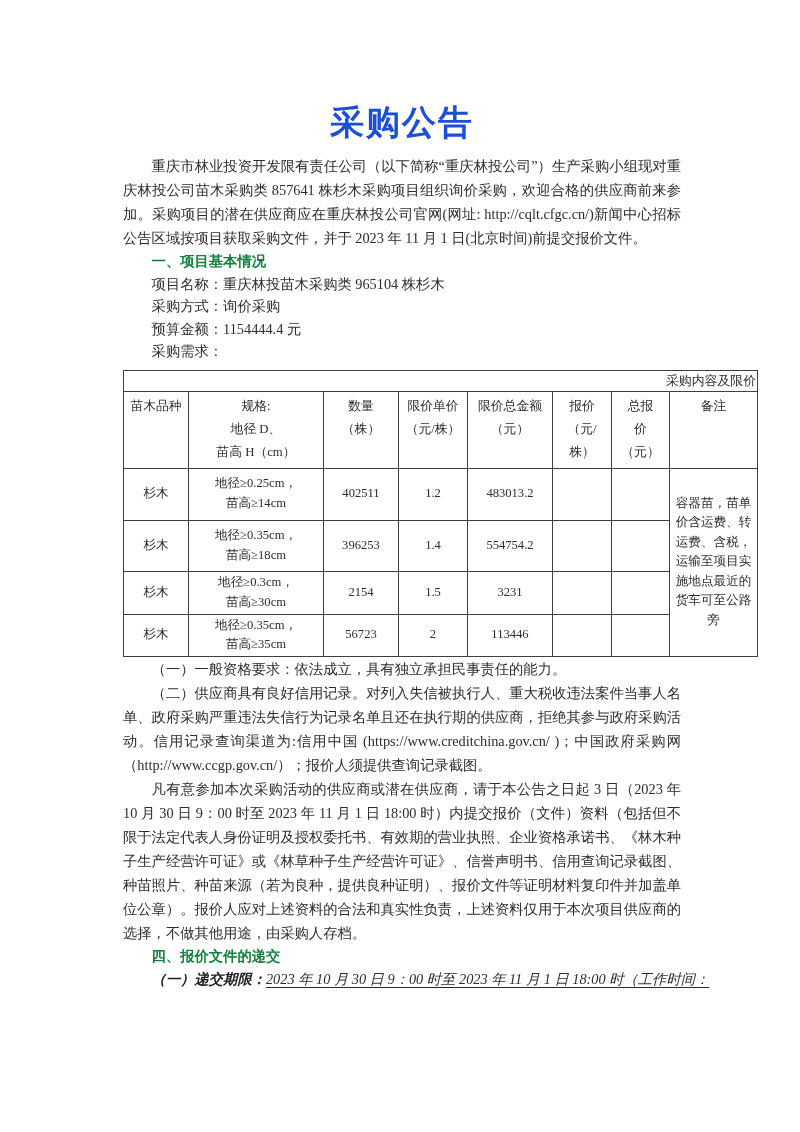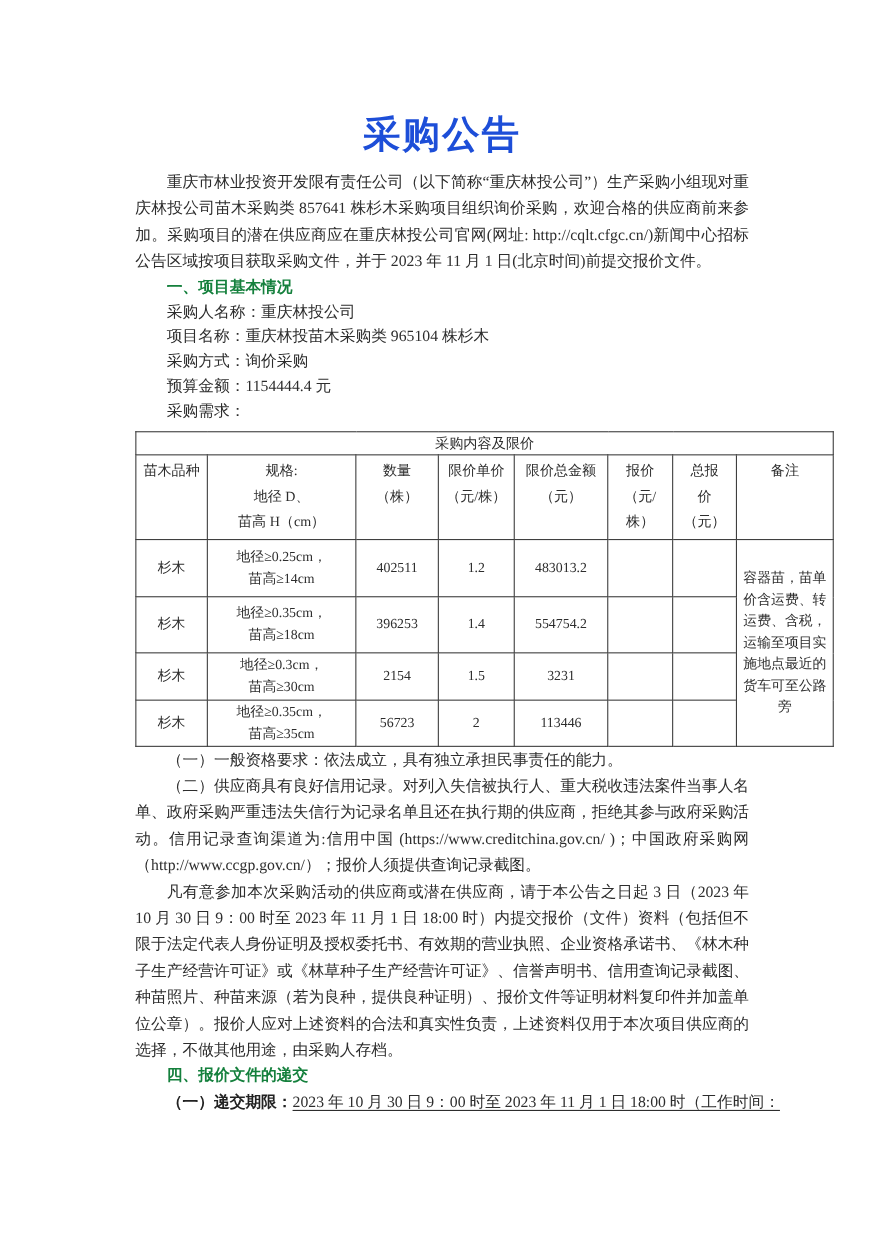--- a/index.html
+++ b/index.html
@@ -41,44 +41,43 @@
     border-collapse: collapse; table-layout: fixed;
     width: 634px; margin-top: 7px;
     color: #2d2d2d;
   }
   table.ptable td {
     border: 1px solid #3f3f3f;
     font-size: 12.6px; line-height: 1.55;
     text-align: center; vertical-align: middle;
     padding: 1px 3px; overflow: hidden;
   }
-  tr.cap-row td { height: 18px; font-size: 12.9px; line-height: 16px; padding: 1px; }
+  tr.cap-row td { height: 18px; font-size: 12.9px; line-height: 16px; padding: 1px; text-align: right; }
   tr.head-row td { height: 72px; vertical-align: top; padding-top: 3px; line-height: 23px; font-size: 12.8px; }
   td.spec-cell { text-align: left; padding-left: 7px; line-height: 20px; font-size: 12.9px; }
   td.species-cell { font-size: 13.6px; }
   tr.r1 { height: 52px; } tr.r2 { height: 51px; } tr.r3 { height: 43px; } tr.r4 { height: 38px; }
   td.remark-cell { font-size: 12.5px; line-height: 25px; text-align: center; padding: 2px 5px; }
   .deadline {
     font-size: 14.3px; line-height: 24px;
-    padding-left: 2em; white-space: nowrap;
+    padding-left: 2em; white-space: nowrap; font-style: italic;
   }
   .deadline .lbl { font-weight: 700; color: #222; }
   .deadline .val { text-decoration: underline; text-underline-offset: 3px; }
 </style>
 </head>
 <body>
 
 <div class="doc">
 
   <h1 class="title">采购公告</h1>
 
   <p class="para intro">重庆市林业投资开发限有责任公司（以下简称“重庆林投公司”）生产采购小组现对重庆林投公司苗木采购类 857641 株杉木采购项目组织询价采购，欢迎合格的供应商前来参加。采购项目的潜在供应商应在重庆林投公司官网(网址: http://cqlt.cfgc.cn/)新闻中心招标公告区域按项目获取采购文件，并于 2023 年 11 月 1 日(北京时间)前提交报价文件。</p>
 
   <div class="sec-heading">一、项目基本情况</div>
-  <div class="info">采购人名称：重庆林投公司</div>
   <div class="info">项目名称：重庆林投苗木采购类 965104 株杉木</div>
   <div class="info">采购方式：询价采购</div>
   <div class="info">预算金额：1154444.4 元</div>
   <div class="info">采购需求：</div>
 
   <table class="ptable">
     <colgroup>
       <col style="width:65px">
         <col style="width:135px">
         <col style="width:75px">

